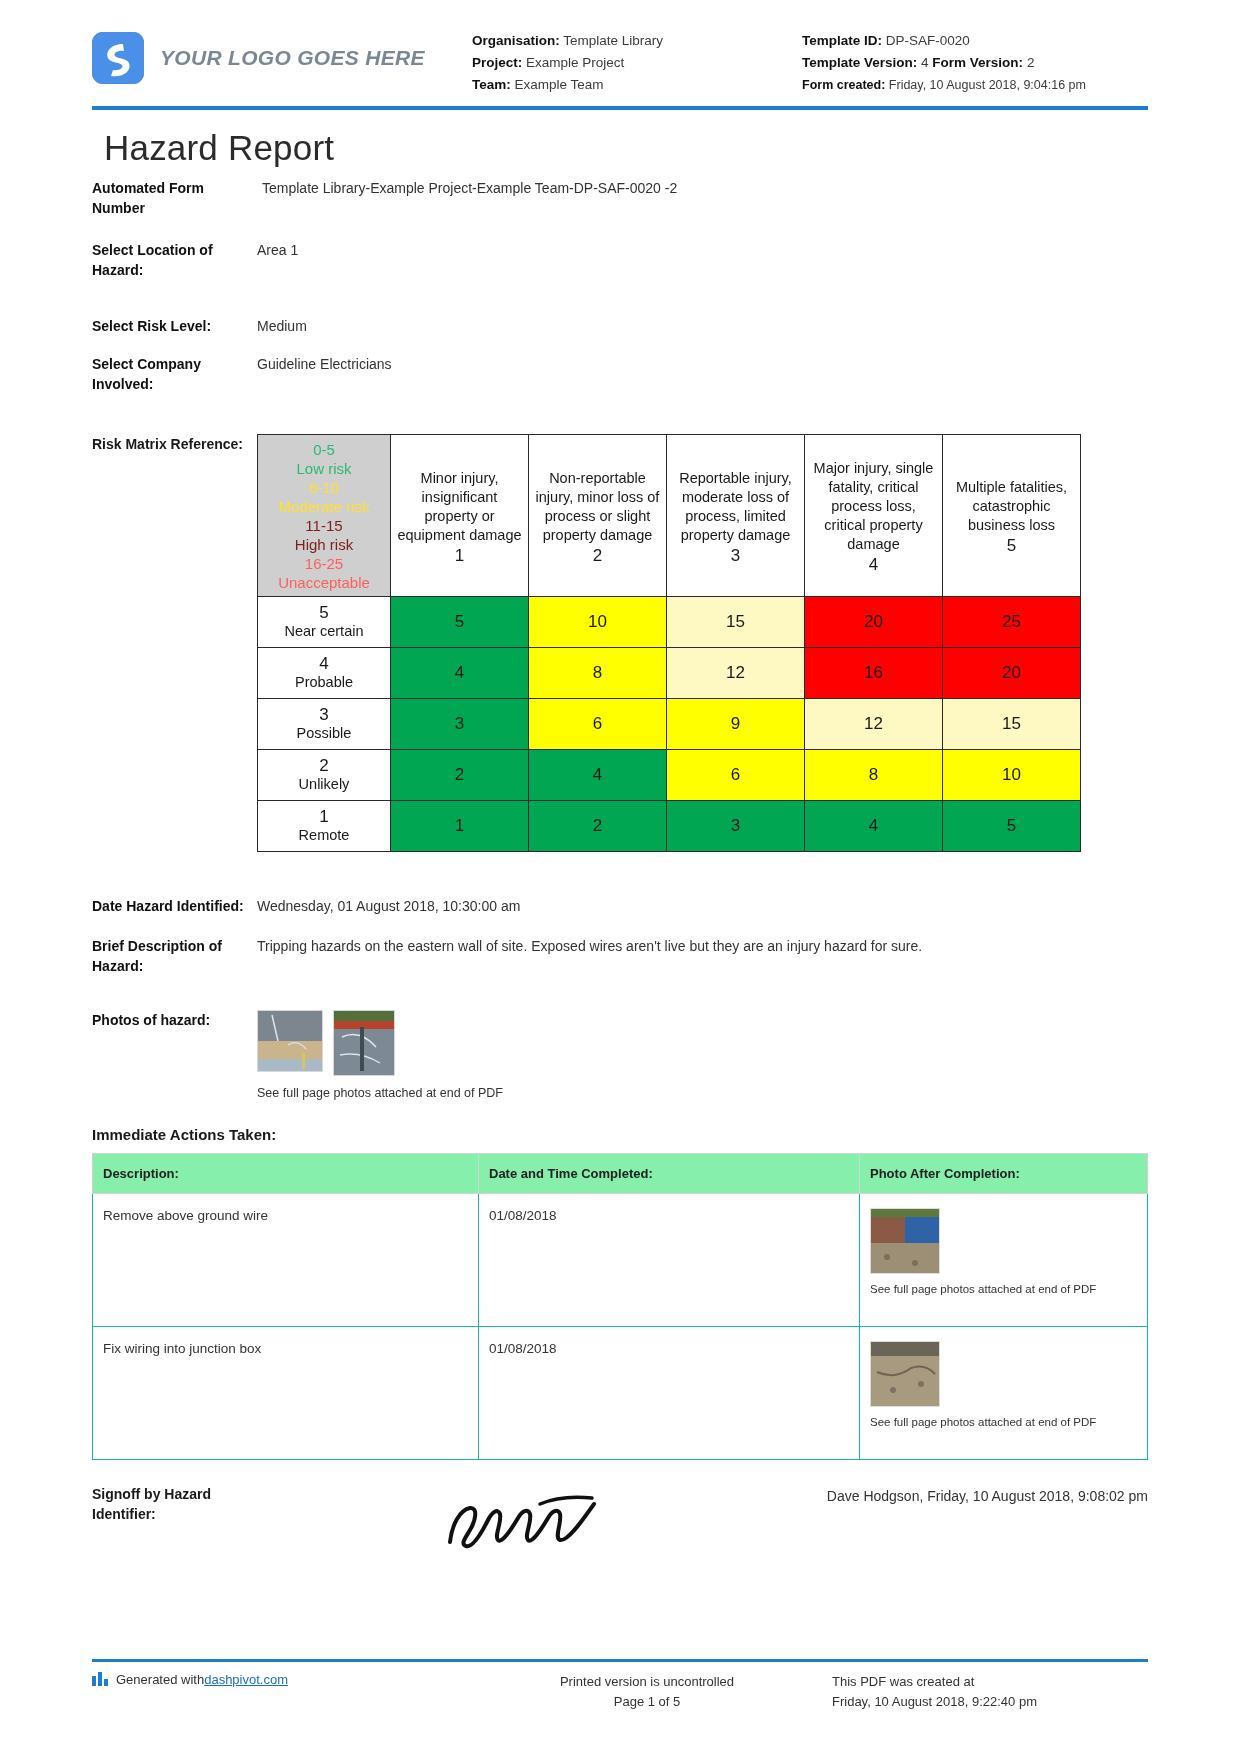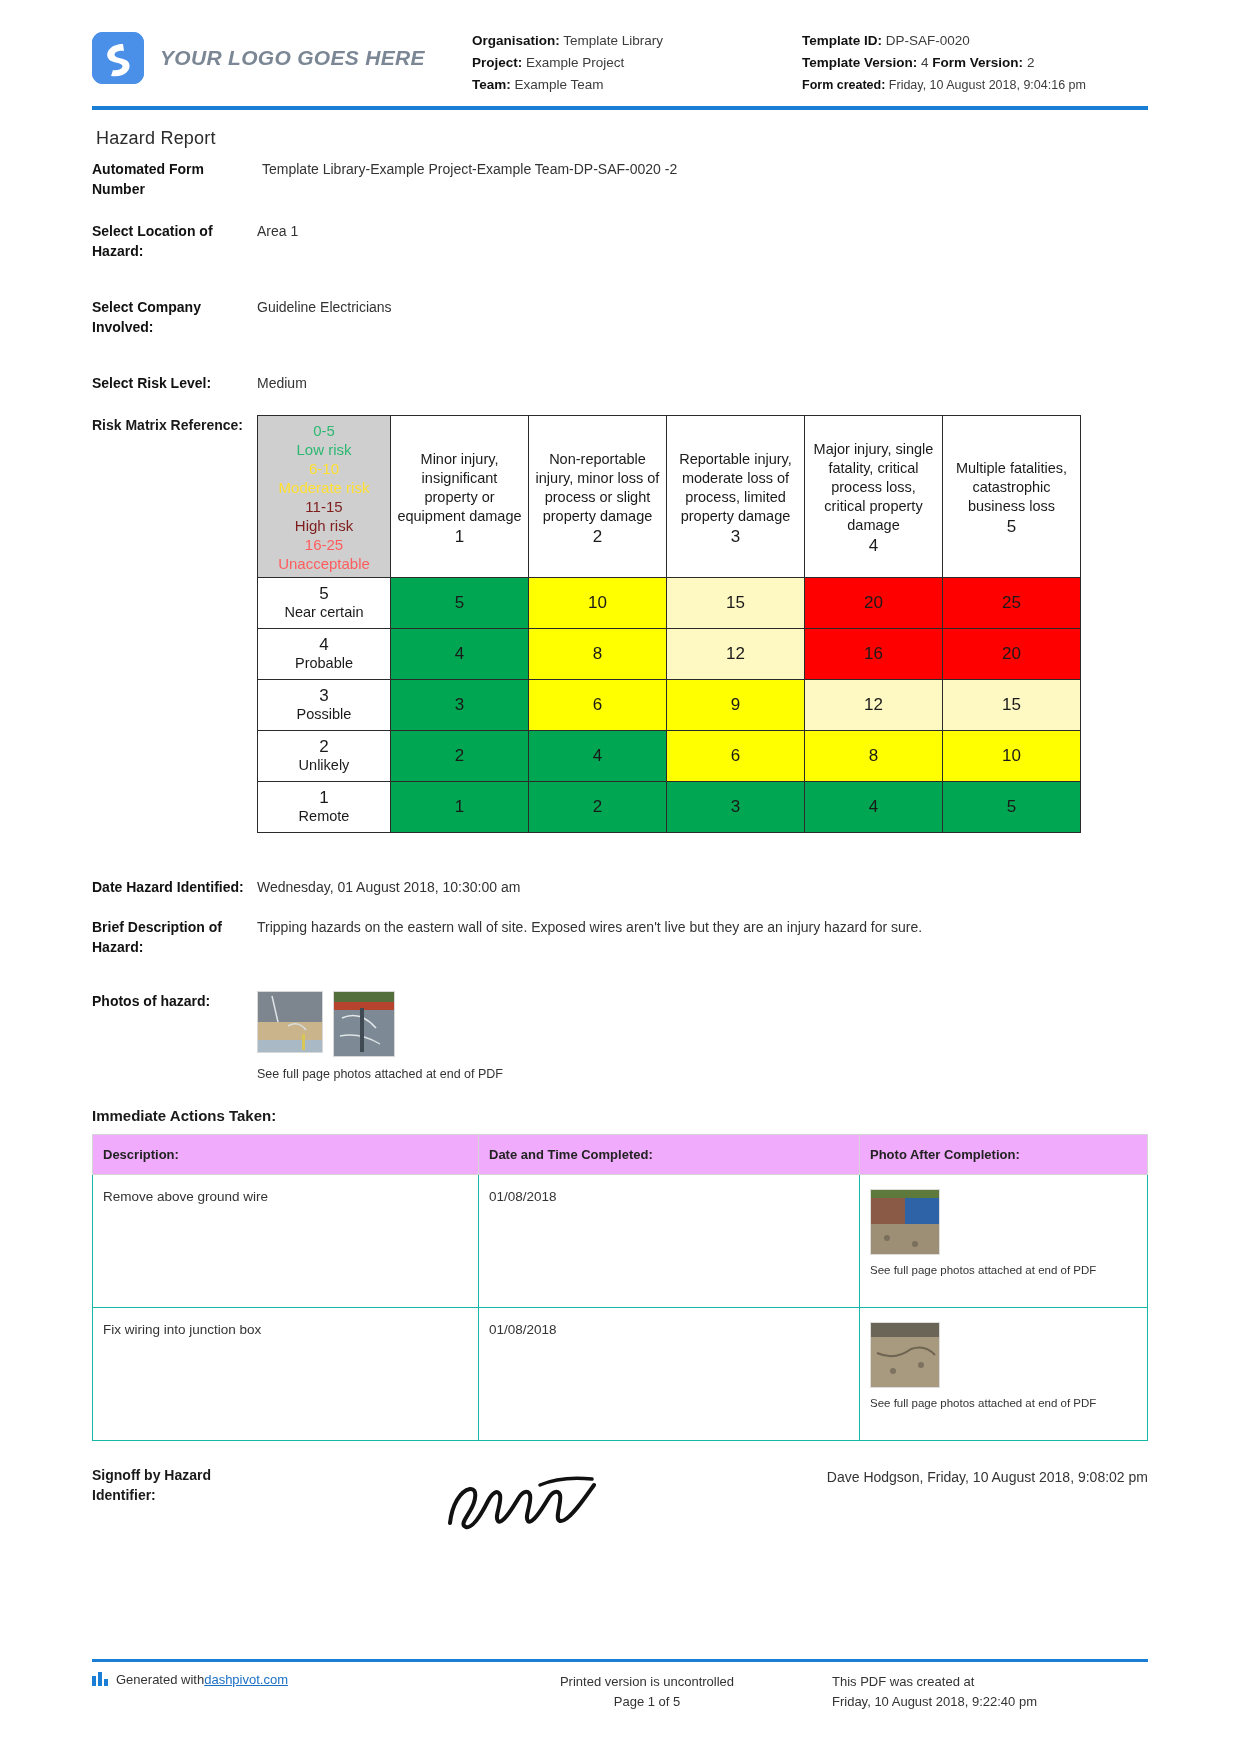--- a/index.html
+++ b/index.html
@@ -27,22 +27,22 @@
   .meta-col { font-size:13.5px; line-height:22px; color:#3c3c3c; }
   .meta-col.left { width:330px; padding-top:6px; }
   .meta-col.right { padding-top:6px; }
   .meta-col b { color:#111; }
   .meta-small { font-size:12.5px; }
   .rule-blue { height:4px; background:#1a7fd4; margin:10px 92px 0 92px; }
 
   
   .content { padding:0 92px; }
   h1.title {
-    font-size:18px; font-weight:400; color:#2b2b2b;
-    margin:18px 0 10px 4px; letter-spacing:.2px;
+    font-size:35px; font-weight:400; color:#2b2b2b;
+    margin:18px 0 10px 12px; letter-spacing:.2px;
   }
   .field-row { display:flex; align-items:flex-start; margin-bottom:6px; }
   .field-label {
     width:165px; flex:0 0 165px;
     font-size:14px; font-weight:bold; line-height:20px; color:#111;
   }
   .field-value { font-size:14px; line-height:20px; color:#333; padding-top:0px; }
   .field-row.tall { min-height:58px; }
   .indent-val { padding-left:5px; }
 
@@ -79,21 +79,21 @@
     width:66px; height:62px; overflow:hidden; position:relative;
     border:1px solid #d8d8d8; box-sizing:border-box;
   }
   .ph.tall { height:66px; width:62px; }
   .ph-caption { font-size:12.5px; color:#333; margin-top:10px; }
 
   
   .section-heading { font-size:15px; font-weight:bold; margin:26px 0 10px 0; }
   table.actions { border-collapse:collapse; width:1056px; table-layout:fixed; }
   table.actions th {
-    background:#f0abfc; border:1px solid #d4d4d4; text-align:left;
+    background:#86efac; border:1px solid #d4d4d4; text-align:left;
     font-size:13px; font-weight:bold; padding:12px 10px; color:#222;
   }
   table.actions td {
     border:1px solid #14b8a6; vertical-align:top;
     font-size:13.5px; padding:14px 10px; color:#333; height:104px;
   }
   .cell-photo { width:70px; height:66px; overflow:hidden; border:1px solid #ddd; box-sizing:border-box; }
   .cell-photo-note { font-size:11.5px; color:#333; margin-top:9px; }
 
   
@@ -172,28 +172,28 @@
     <div class="field-row">
       <div class="field-label">Automated Form Number</div>
       <div class="field-value indent-val">Template Library-Example Project-Example Team-DP-SAF-0020   -2</div>
     </div>
 
     <div class="field-row tall" style="margin-top:22px;">
       <div class="field-label">Select Location of Hazard:</div>
       <div class="field-value">Area 1</div>
     </div>
 
+    <div class="field-row" style="margin-top:18px;">
+      <div class="field-label">Select Risk Level:</div>
+      <div class="field-value">Medium</div>
+    </div>
+
     <div class="field-row tall" style="margin-top:18px;">
       <div class="field-label">Select Company Involved:</div>
       <div class="field-value">Guideline Electricians</div>
-    </div>
-
-    <div class="field-row" style="margin-top:18px;">
-      <div class="field-label">Select Risk Level:</div>
-      <div class="field-value">Medium</div>
     </div>
 
     <div class="matrix-wrap" style="margin-top:22px;">
       <div class="matrix-label">Risk Matrix Reference:</div>
       <table class="matrix">
         <tbody id="matrix-body">
             <tr>
               <td class="mx-legend">
                 <div class="lg-green">0-5</div>
                 <div class="lg-green">Low risk</div>

